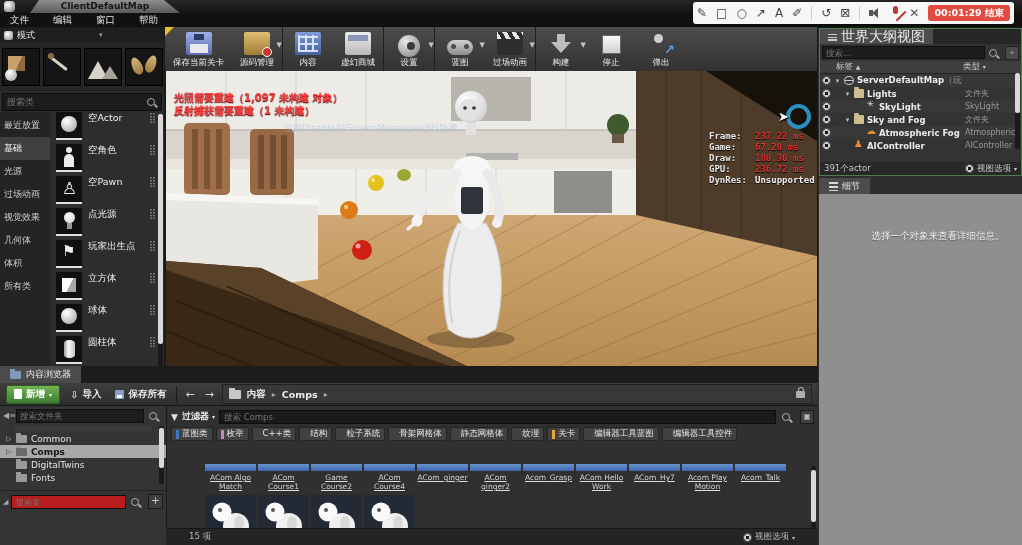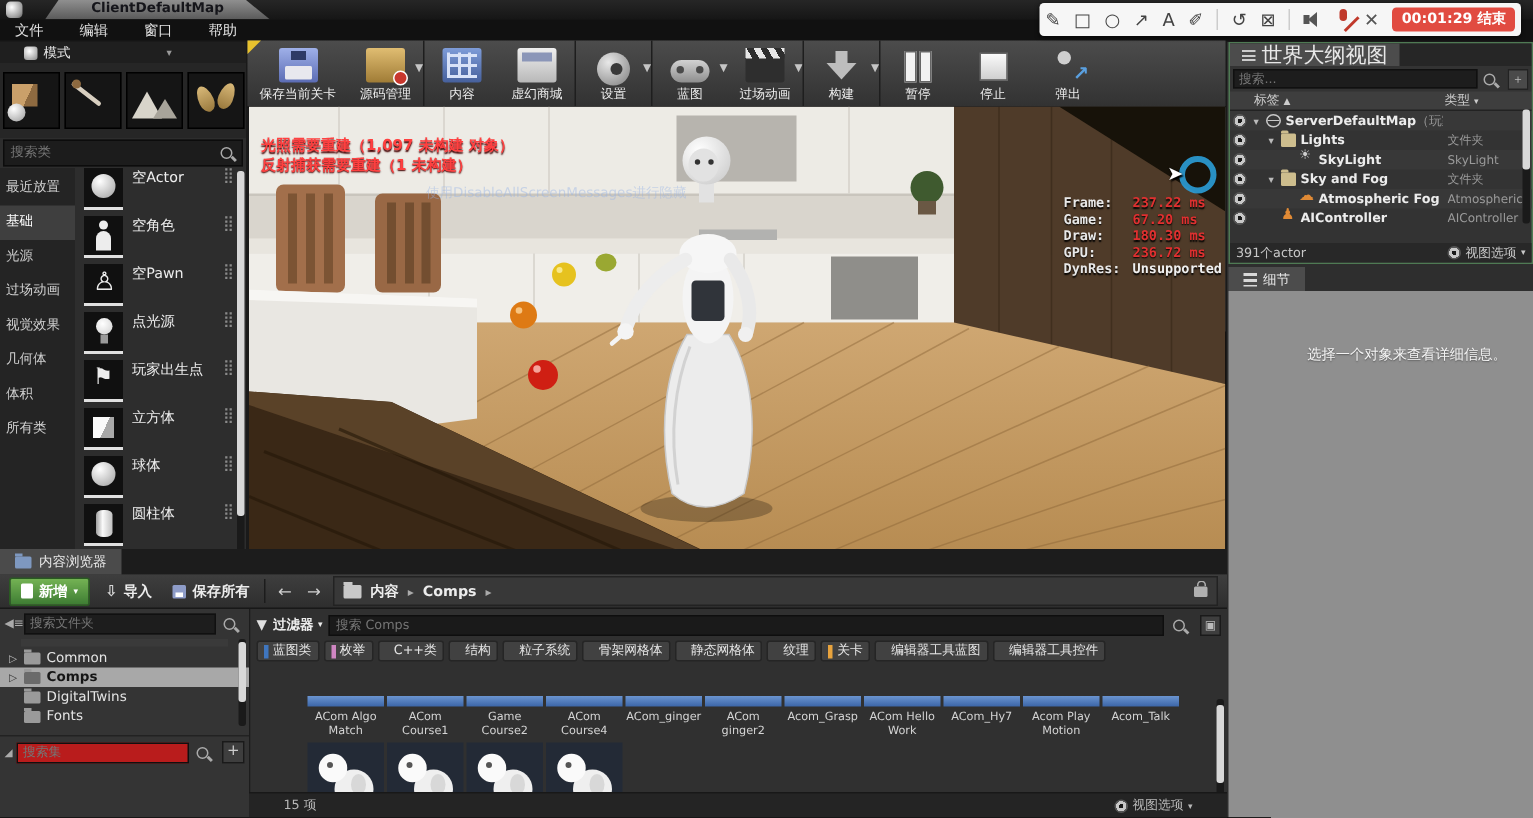--- a/index.html
+++ b/index.html
@@ -60,21 +60,21 @@
   .ic-build::before{content:"";position:absolute;left:9px;top:2px;width:8px;height:9px;background:#bdbdbd;}
   .ic-build::after{content:"";position:absolute;left:3px;top:10px;border-left:10px solid transparent;border-right:10px solid transparent;border-top:11px solid #bdbdbd;}
   .ic-pause::before,.ic-pause::after{content:"";position:absolute;top:2px;width:6px;height:19px;background:#f2f2f2;border:1px solid #666;}
   .ic-pause::before{left:4px}.ic-pause::after{right:4px}
   .ic-stop::after{content:"";position:absolute;left:4px;top:3px;width:17px;height:17px;background:linear-gradient(#fafafa,#cfcfcf);border:1px solid #666;}
   .ic-eject::before{content:"";position:absolute;left:6px;top:2px;width:9px;height:9px;border-radius:50%;background:#cfcfcf;}
   .ic-eject::after{content:"↗";position:absolute;right:-1px;bottom:-2px;color:#5aa0e0;font-size:13px;font-weight:bold;}
 
   
   .modes{left:0;top:28px;width:164px;height:338px;background:#2d2d2d;overflow:hidden;}
-  .modes-tabrow{height:14px;background:#1f1f1f;display:flex;align-items:center;gap:4px;padding-left:16px;}
+  .modes-tabrow{height:14px;background:#1f1f1f;display:flex;align-items:center;gap:4px;padding-left:4px;}
   .modes-tabrow .ticon2{width:9px;height:9px;background:radial-gradient(circle at 40% 35%,#fff,#888);border-radius:2px;}
   .modes-tabrow .lab{font-size:9px;color:#e6e6e6;}
   .modes-tabrow .dd{margin-left:60px;font-size:7px;color:#999;}
   .modetiles{height:44px;display:flex;align-items:center;gap:3px;padding:3px 2px;background:#262626;}
   .mtile{width:36px;height:36px;background:#151515;border:1px solid #000;position:relative;}
   .m-place::before{content:"";position:absolute;left:5px;top:7px;width:17px;height:15px;background:linear-gradient(115deg,#caa06a 60%,#8e6a40 60%);}
   .m-place::after{content:"";position:absolute;left:2px;bottom:4px;width:12px;height:12px;border-radius:50%;background:radial-gradient(circle at 35% 30%,#fff,#9a9a9a);}
   .m-paint::before{content:"";position:absolute;left:5px;top:5px;width:24px;height:3px;background:#d8cfc0;transform:rotate(38deg);transform-origin:left top;border-radius:2px;}
   .m-paint::after{content:"";position:absolute;left:4px;top:4px;width:6px;height:6px;border-radius:50%;background:#8e6a40;}
   .m-land::before{content:"";position:absolute;left:3px;bottom:6px;border-left:10px solid transparent;border-right:10px solid transparent;border-bottom:18px solid #d8d4ca;}
@@ -197,21 +197,21 @@
   .cb-right{flex:1;position:relative;background:#303030;}
   .filterrow{height:17px;display:flex;align-items:center;gap:4px;padding:2px 4px 0;}
   .funnel{color:#e0e0e0;font-size:9px;}
   .filterlab{font-size:9px;font-weight:bold;color:#ececec;display:flex;gap:3px;align-items:center;}
   .filterrow input{flex:1;height:12px;background:#1a1a1a;border:1px solid #0e0e0e;color:#bbb;font-size:8.5px;padding:0 4px;outline:none;min-width:0;}
   .savesearch{width:12px;height:12px;background:#3e3e3e;border:1px solid #1a1a1a;color:#bbb;font-size:8px;text-align:center;line-height:12px;}
   .chiprow{height:16px;display:flex;align-items:center;gap:3px;padding:1px 4px;}
   .chip{background:#414141;border:1px solid #252525;border-radius:2px;height:12px;display:flex;align-items:center;padding:0 4px;gap:3px;}
   .chip .bar{width:3px;height:9px;background:transparent;}
   .chip .cl{font-size:8.5px;color:#e6e6e6;white-space:nowrap;}
-  .grid{position:absolute;left:0;right:10px;top:58px;bottom:16px;padding-left:38px;overflow:hidden;}
+  .grid{position:absolute;left:0;right:10px;top:58px;bottom:16px;padding-left:38px;overflow:hidden;text-decoration:underline;}
   .gridrow1{display:flex;gap:2px;}
   .acell{width:51px;flex:none;}
   .bluestrip{height:7px;background:linear-gradient(#6a94d0,#3c66a8);}
   .aname{margin-top:2px;height:20px;font-size:7.5px;line-height:1.2;text-align:center;color:#d4d4d4;overflow:hidden;}
   .gridrow2{display:flex;gap:2px;margin-top:2px;}
   .tile{width:51px;height:57px;flex:none;background:#232a36;position:relative;}
   .cb-bottom{position:absolute;left:166px;right:0;bottom:0;height:16px;background:#242424;display:flex;align-items:center;justify-content:space-between;padding:0 23px;font-size:8.5px;color:#b8b8b8;border-top:1px solid #181818;}
   .cb-bottom .vopts{display:flex;align-items:center;gap:3px;}
 </style>
 </head>
@@ -299,25 +299,20 @@
         <div class="lab">过场动画</div>
         <span class="dd">▼</span>
       </div>
 
       <div class="tbtn sep">
         <div class="ticon ic-build"></div>
         <div class="lab">构建</div>
         <span class="dd">▼</span>
       </div>
 
-      <div class="tbtn sep">
-        <div class="ticon ic-pause"></div>
-        <div class="lab">暂停</div>
-
-      </div>
 
       <div class="tbtn">
         <div class="ticon ic-stop"></div>
         <div class="lab">停止</div>
 
       </div>
 
       <div class="tbtn">
         <div class="ticon ic-eject"></div>
         <div class="lab">弹出</div>

